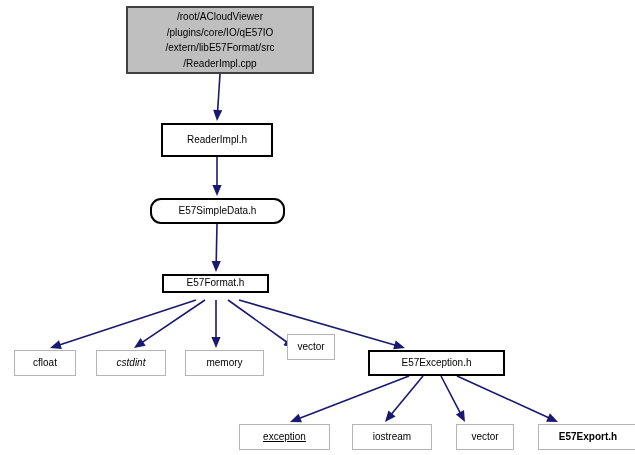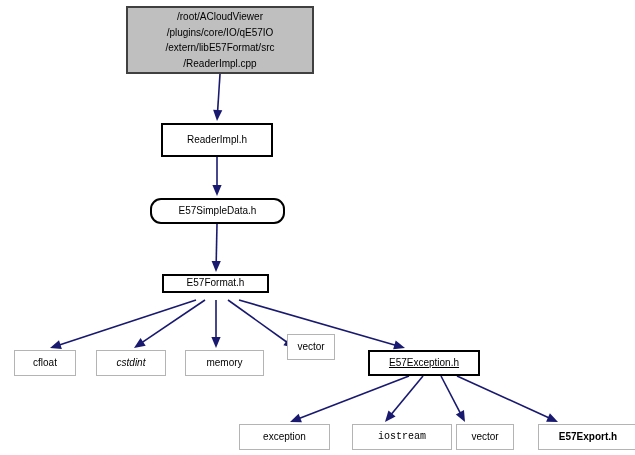--- a/index.html
+++ b/index.html
@@ -87,19 +87,19 @@
 /plugins/core/IO/qE57IO
 /extern/libE57Format/src
 /ReaderImpl.cpp</div>
       <div class="node link" style="left: 161px; top: 123px; width: 112px; height: 34px;">ReaderImpl.h</div>
       <div class="node link" style="left: 150px; top: 198px; width: 135px; height: 26px; border-radius: 11px;">E57SimpleData.h</div>
       <div class="node link" style="left: 162px; top: 274px; width: 107px; height: 19px;">E57Format.h</div>
       <div class="node plain" style="left: 6px; top: 350px; width: 62px; height: 26px;">cfloat</div>
       <div class="node plain" style="left: 88px; top: 350px; width: 70px; height: 26px; font-style: italic;">cstdint</div>
       <div class="node plain" style="left: 177px; top: 350px; width: 79px; height: 26px;">memory</div>
       <div class="node plain" style="left: 279px; top: 334px; width: 48px; height: 26px;">vector</div>
-      <div class="node link" style="left: 368px; top: 350px; width: 112px; height: 26px; text-decoration: underline;">E57Exception.h</div>
-      <div class="node plain" style="left: 231px; top: 424px; width: 91px; height: 26px;">exception</div>
-      <div class="node plain" style="left: 344px; top: 424px; width: 100px; height: 26px; font-family: Liberation Mono, monospace;">iostream</div>
+      <div class="node link" style="left: 368px; top: 350px; width: 137px; height: 26px;">E57Exception.h</div>
+      <div class="node plain" style="left: 231px; top: 424px; width: 91px; height: 26px; text-decoration: underline;">exception</div>
+      <div class="node plain" style="left: 344px; top: 424px; width: 80px; height: 26px;">iostream</div>
       <div class="node plain" style="left: 448px; top: 424px; width: 58px; height: 26px;">vector</div>
       <div class="node plain" style="left: 530px; top: 424px; width: 100px; height: 26px; font-weight: bold;">E57Export.h</div>
     </div>
 </div>
 
 </body></html>

